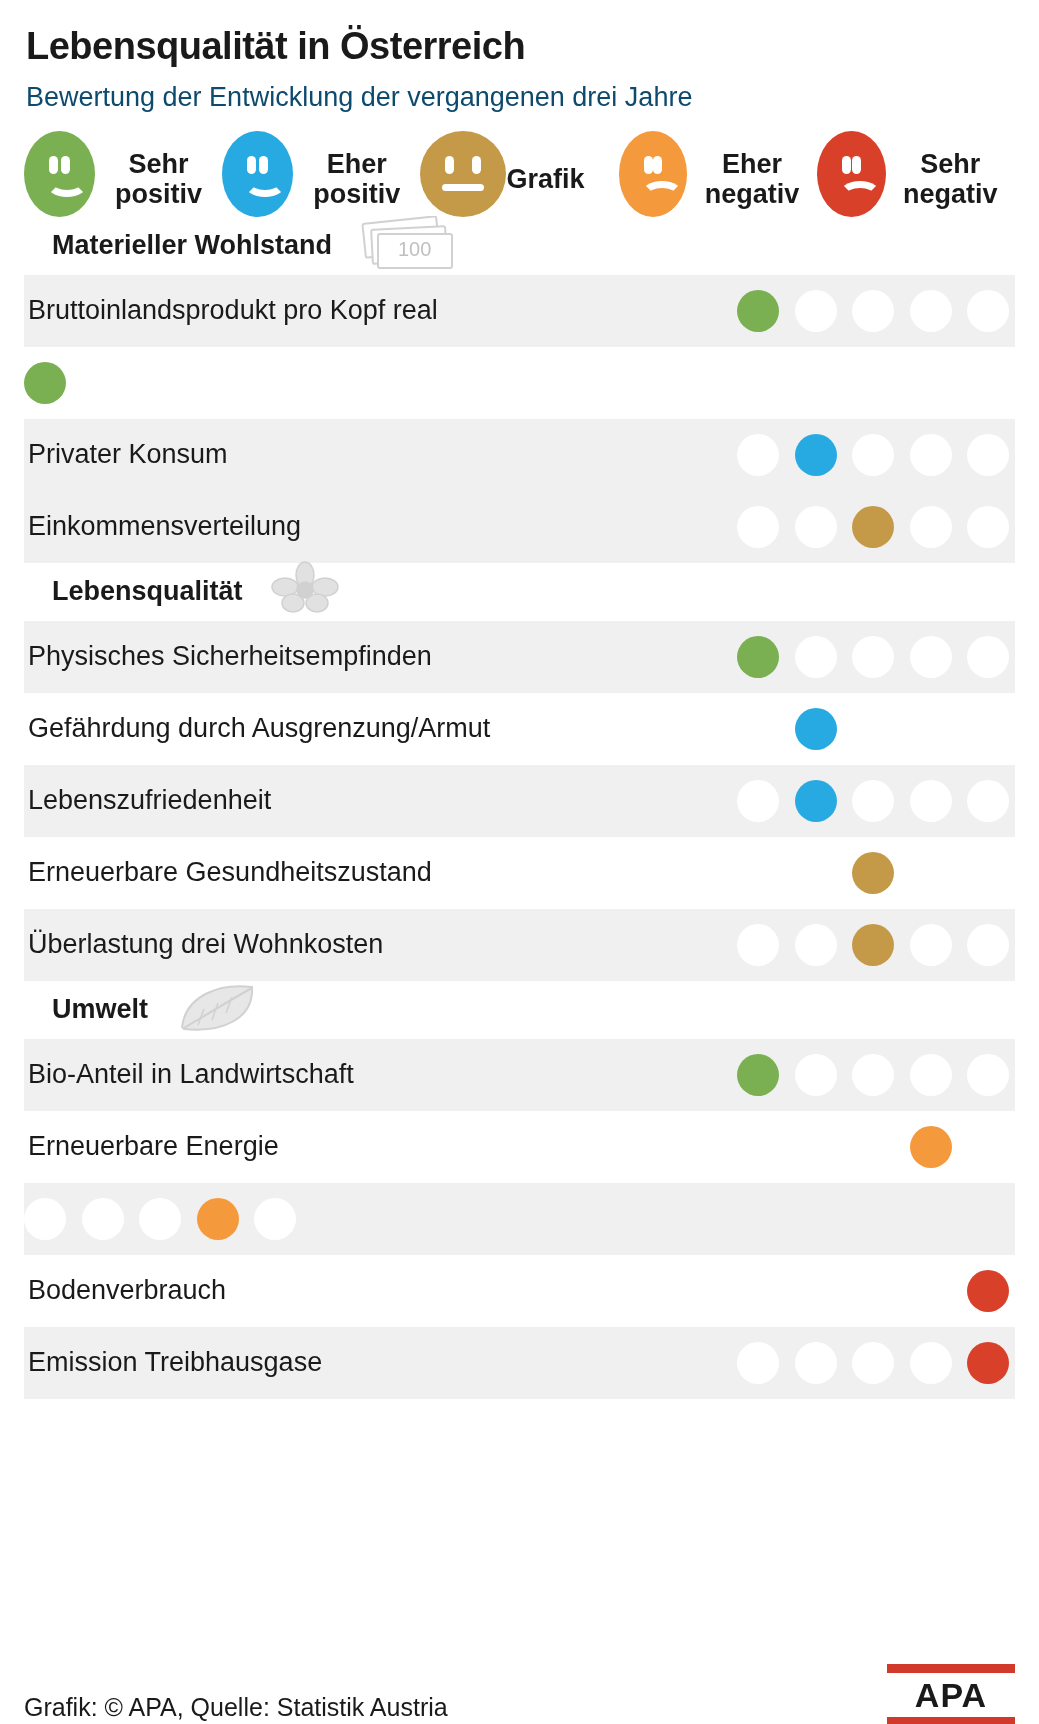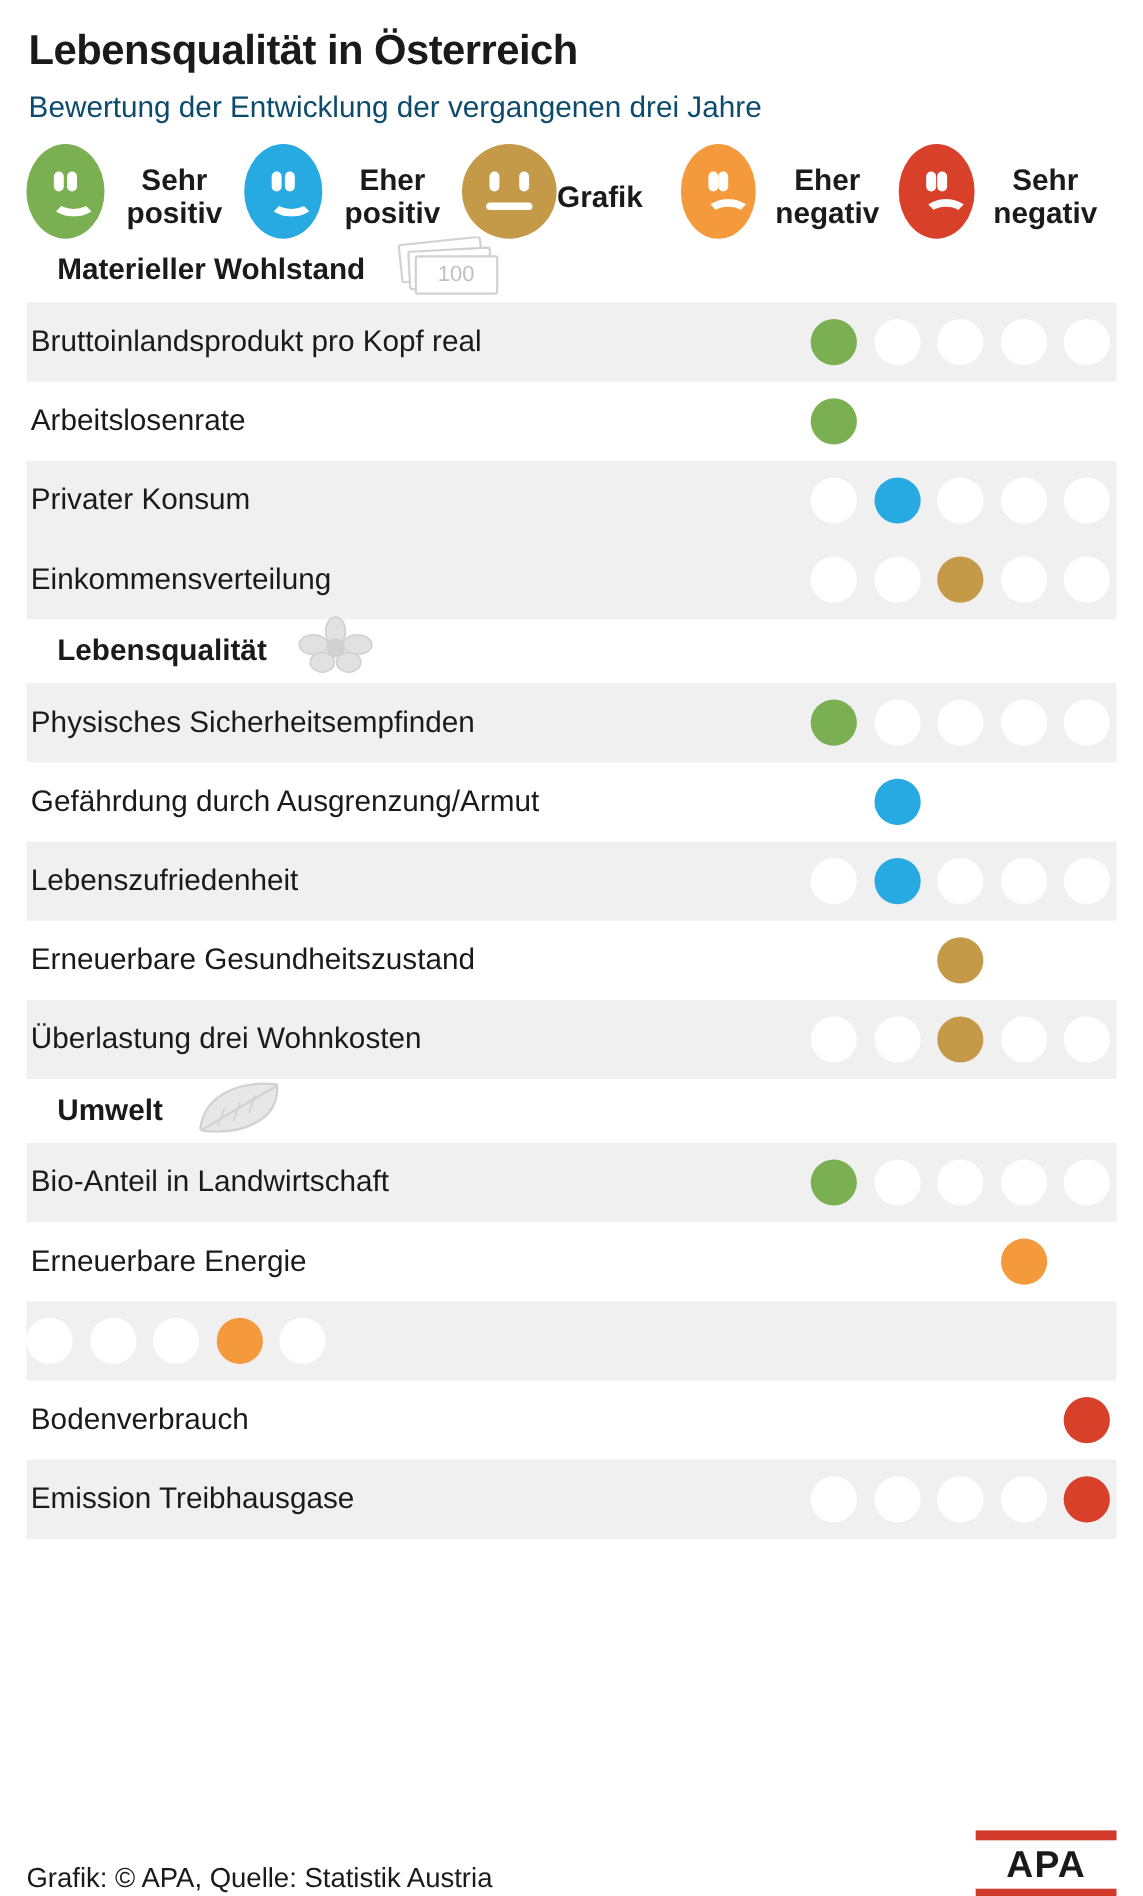--- a/index.html
+++ b/index.html
@@ -255,21 +255,20 @@
           <div class="row-label">Bruttoinlandsprodukt pro Kopf real</div>
           <div class="dots">
             <span class="dot" style="background: rgb(122, 176, 81);"></span>
             <span class="dot"></span>
             <span class="dot"></span>
             <span class="dot"></span>
             <span class="dot"></span>
           </div>
         </div>
         <div class="row">
-          <div class="row-label">Arbeitslosenrate</div>
           <div class="dots">
             <span class="dot" style="background: rgb(122, 176, 81);"></span>
             <span class="dot"></span>
             <span class="dot"></span>
             <span class="dot"></span>
             <span class="dot"></span>
           </div>
         </div>
         <div class="row alt">
           <div class="row-label">Privater Konsum</div>

